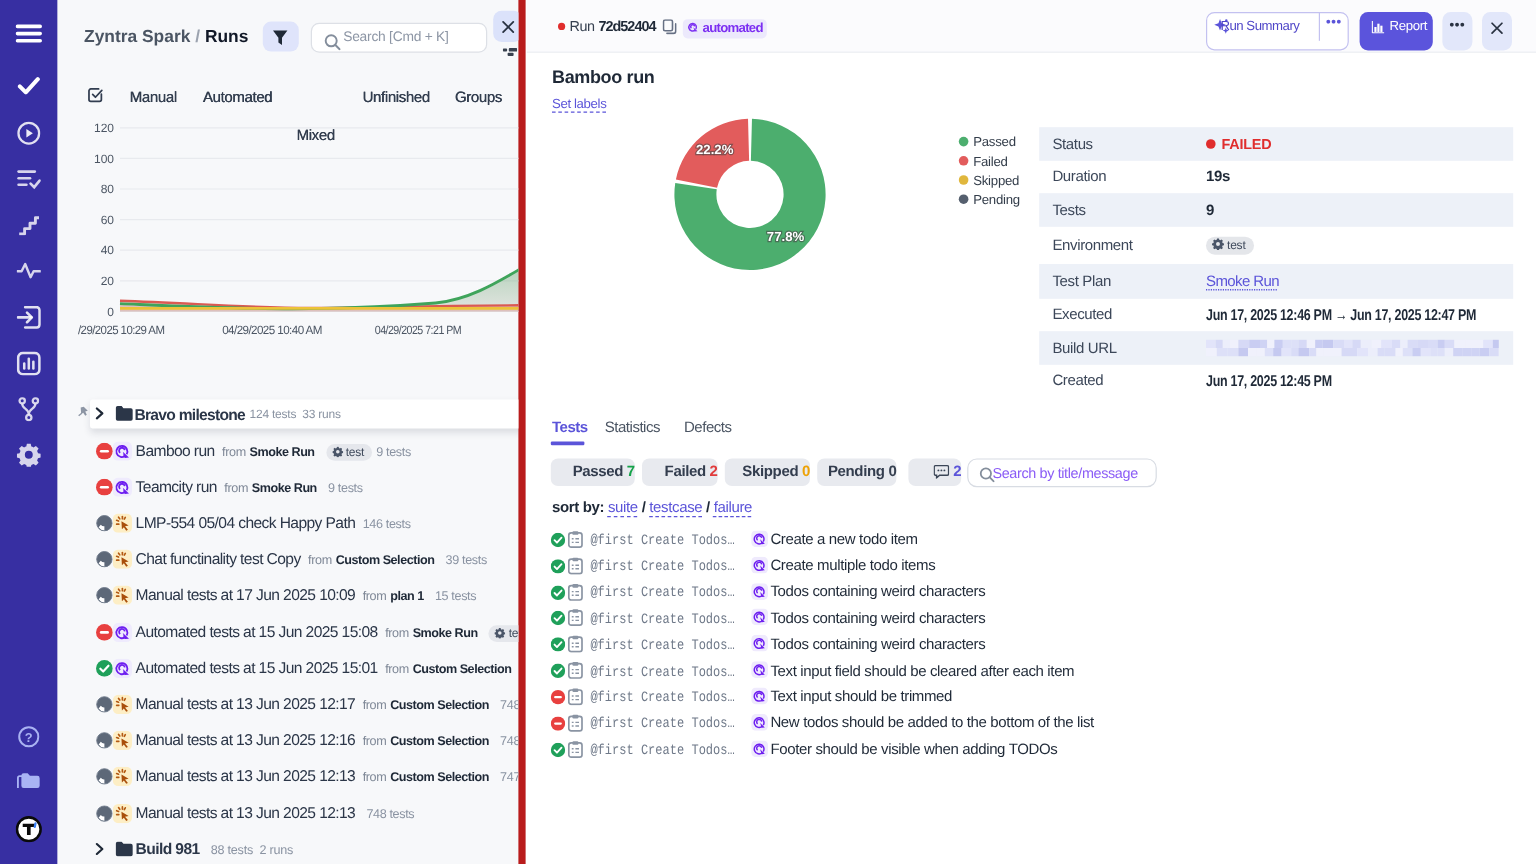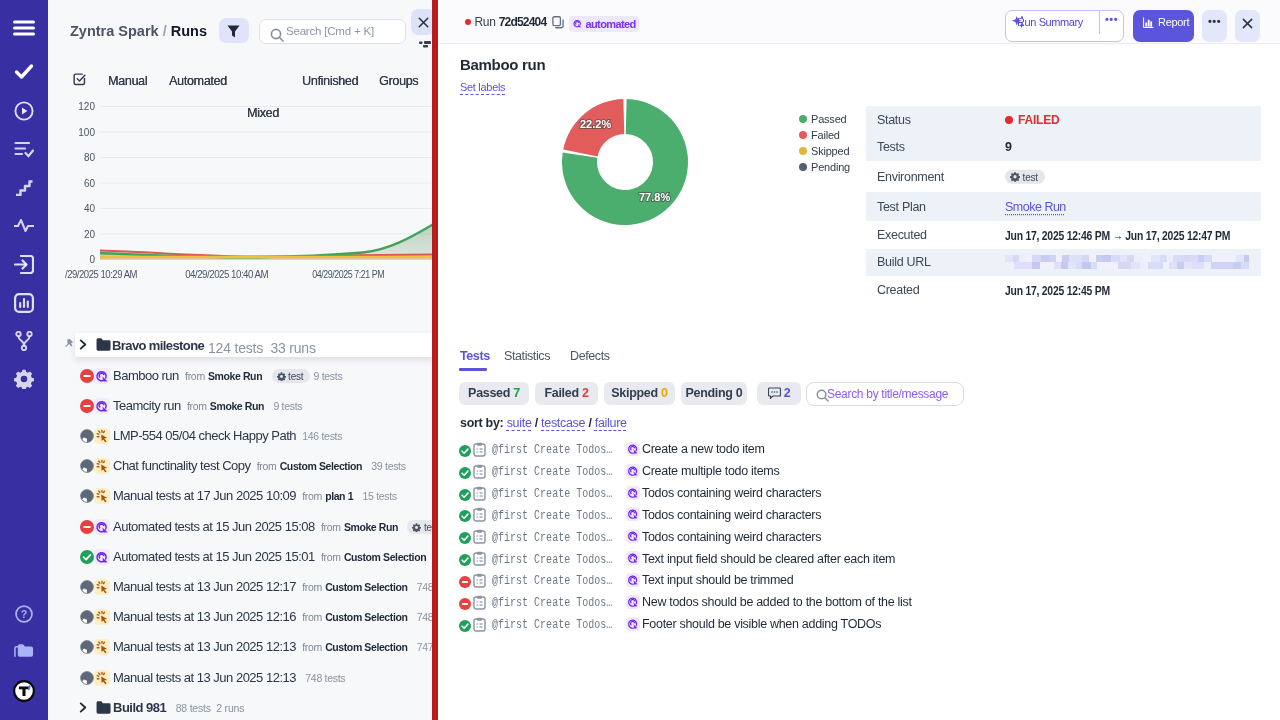--- a/index.html
+++ b/index.html
@@ -44,21 +44,21 @@
 
 #stable { position:absolute; left:427px; top:106px; width:395px; font-size:12.5px; }
 .srow { position:relative; width:100%; }
 .srow.shade { background:#edf1f8; }
 .srow .lab { position:absolute; left:11px; top:50%; transform:translateY(-50%); color:#3c4759; letter-spacing:-0.3px; }
 .srow .val { position:absolute; left:139px; top:50%; transform:translateY(-50%); color:#1f2937; font-weight:bold; white-space:nowrap; letter-spacing:-0.3px; }
 .sqz { display:inline-block; transform:scaleX(0.8); transform-origin:0 50%; }
 
 
 .ttab { position:absolute; top:349px; font-size:12.5px; font-weight:bold; color:#4b5563; letter-spacing:-0.4px; }
-.pill { position:absolute; top:381.5px; height:23.5px; background:#e8eaef; border-radius:6px; font-size:12.5px; color:#333d4e; font-weight:bold; line-height:23.5px; text-align:center; letter-spacing:-0.3px; }
+.pill { position:absolute; top:381.5px; height:23.5px; background:#e8eaef; border-radius:6px; font-size:12.5px; color:#333d4e; font-weight:bold; line-height:23.5px; text-align:right; letter-spacing:-0.3px; }
 .pill b.g { color:#16a34a; } .pill b.r { color:#e13c3c; } .pill b.o { color:#eda207; } .pill b.d { color:#374151; } .pill b.p { color:#5b54d9; }
 
 .trow { position:absolute; left:20px; height:22px; width:800px; }
 .trow .st { position:absolute; left:0; top:4px; }
 .trow .clip { position:absolute; left:13.5px; top:3px; }
 .trow .mono { position:absolute; left:33px; top:4.5px; font-family:"Liberation Mono", monospace; font-size:12px; color:#6e7888; white-space:nowrap; transform:scaleX(0.835); transform-origin:0 0; }
 .trow .sw { position:absolute; left:166.5px; top:3px; }
 .trow .tt { position:absolute; left:183px; top:3.5px; font-size:12.5px; color:#1f2937; white-space:nowrap; letter-spacing:-0.3px; }
 
 .link { color:#5b54d9; text-decoration:underline; text-decoration-style:dashed; text-underline-offset:3px; text-decoration-thickness:1px; }
@@ -227,21 +227,21 @@
           <line x1="3" y1="10" x2="6" y2="7.5" stroke="#8d96a5" stroke-width="1.3"></line>
         </svg>
       <div style="position:absolute;left:27px;top:332.5px;width:361px;height:24.5px;background:#fff;border-radius:2px;box-shadow:0 3px 6px rgba(40,50,70,0.13);"></div>
       <svg style="position:absolute;left:31px;top:339px" width="8" height="11" viewBox="0 0 8 12">
           <path d="M1.5 1.5 L6.5 6 L1.5 10.5" stroke="#1f2937" stroke-width="2" fill="none" stroke-linecap="round" stroke-linejoin="round"></path>
         </svg>
       <svg style="position:absolute;left:48px;top:338px" width="15" height="13" viewBox="0 0 16 14">
           <path d="M0.5 2 a1.6 1.6 0 0 1 1.6-1.6 h3.6 l1.6 2 H14 a1.6 1.6 0 0 1 1.6 1.6 V12 a1.6 1.6 0 0 1-1.6 1.6 H2.1 A1.6 1.6 0 0 1 0.5 12 Z" fill="#2b3648"></path>
         </svg>
       <div style="position:absolute;left:64px;top:338px;font-size:13px;font-weight:bold;color:#2b3648;letter-spacing:-0.6px;">Bravo milestone</div>
-      <div style="position:absolute;left:160px;top:339.5px;font-size:14px;color:#8a93a2;letter-spacing:-0.2px;text-align:right;">124 tests&nbsp;&nbsp;33 runs</div>
+      <div style="position:absolute;left:160px;top:339.5px;font-size:10px;color:#8a93a2;letter-spacing:-0.2px;text-align:right;">124 tests&nbsp;&nbsp;33 runs</div>
 
       <div style="position:absolute;left:388px;top:348px;width:4px;height:25px;background:#c3c7d0;border-radius:2px;z-index:6;"></div>
       <div class="runrow" style="top:360.5px">
           <span class="ic1"><svg width="14" height="14" viewBox="0 0 14 14">
               <circle cx="7" cy="7" r="7" fill="#e8403f"></circle>
               <rect x="3.2" y="5.9" width="7.6" height="2.2" rx="1.1" fill="#fff"></rect>
             </svg></span>
           <span class="ic2"><svg width="16" height="16" viewBox="0 0 16 16">
               <rect width="16" height="16" rx="4.5" fill="#efebfd"></rect>
               <g stroke="#6d1ef0" fill="none" stroke-width="1.5">
@@ -510,20 +510,24 @@
         <div><span style="display:inline-block;width:8px;height:8px;border-radius:50%;background:#4cae6e;margin-right:4px;"></span>Passed</div>
         <div><span style="display:inline-block;width:8px;height:8px;border-radius:50%;background:#e25c5c;margin-right:4px;"></span>Failed</div>
         <div><span style="display:inline-block;width:8px;height:8px;border-radius:50%;background:#e0b73d;margin-right:4px;"></span>Skipped</div>
         <div><span style="display:inline-block;width:8px;height:8px;border-radius:50%;background:#555f6e;margin-right:4px;"></span>Pending</div>
       </div>
 
       <div id="stable">
         <div class="srow shade" style="height:27.5px;">
             <span class="lab">Status</span>
             <span class="val" style="color:#e02d2d;font-size:12px;letter-spacing:-0.2px;"><span style="display:inline-block;width:8px;height:8px;border-radius:50%;background:#e02d2d;margin-right:5px;vertical-align:0px;"></span>FAILED</span>
+          </div>
+        <div class="srow" style="height:27.5px;">
+            <span class="lab">Duration</span>
+            <span class="val" style="font-size:12.5px;">19s</span>
           </div>
         <div class="srow shade" style="height:27.5px;">
             <span class="lab">Tests</span>
             <span class="val" style="font-size:12.5px;">9</span>
           </div>
         <div class="srow" style="height:31px;">
             <span class="lab">Environment</span>
             <span class="val" style="font-weight:normal;"><span class="envpill" style="background:#e4e6ea;"><svg width="10" height="10" viewBox="0 0 20 20" style="vertical-align:-1px">
                   <path fill="#4a5568" d="M8.4 0.8 h3.2 l0.5 2.3 a7 7 0 0 1 1.8 0.75 l2-1.25 2.25 2.25 -1.25 2 a7 7 0 0 1 0.75 1.8 l2.3 0.5 v3.2 l-2.3 0.5 a7 7 0 0 1 -0.75 1.8 l1.25 2 -2.25 2.25 -2-1.25 a7 7 0 0 1 -1.8 0.75 l-0.5 2.3 h-3.2 l-0.5-2.3 a7 7 0 0 1 -1.8-0.75 l-2 1.25 -2.25-2.25 1.25-2 a7 7 0 0 1 -0.75-1.8 l-2.3-0.5 v-3.2 l2.3-0.5 a7 7 0 0 1 0.75-1.8 l-1.25-2 2.25-2.25 2 1.25 a7 7 0 0 1 1.8-0.75 Z M10 6.7 a3.3 3.3 0 1 0 0 6.6 a3.3 3.3 0 1 0 0-6.6 Z"></path>
                 </svg> test</span></span>

